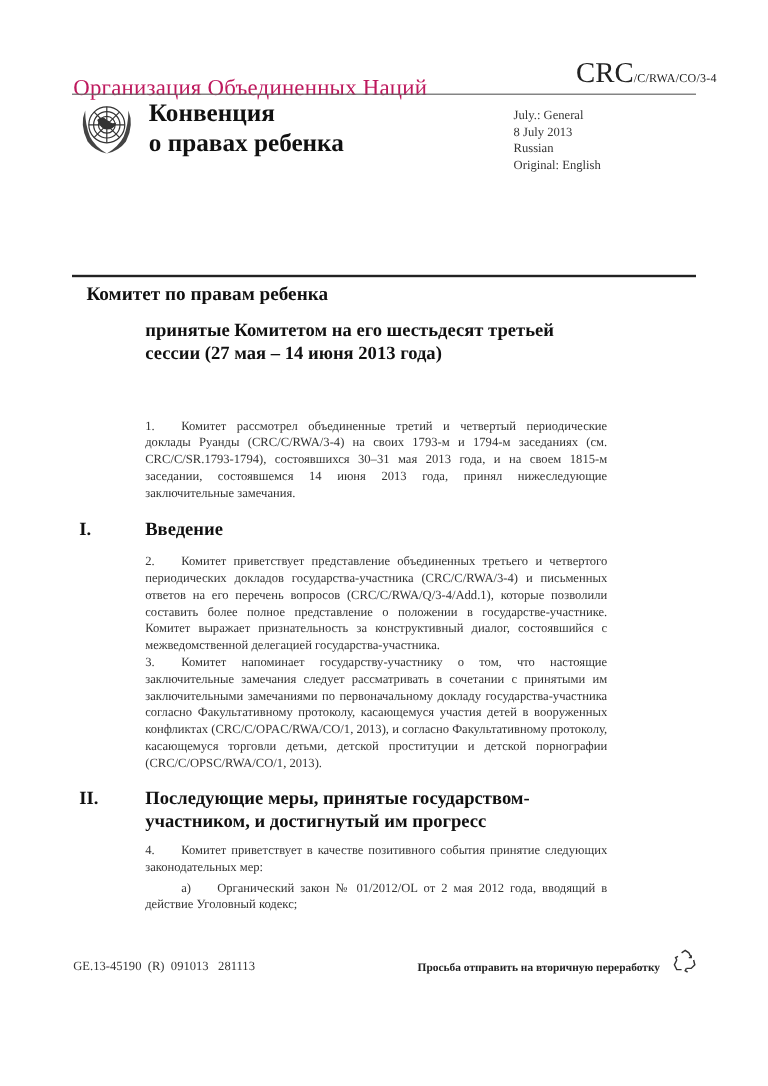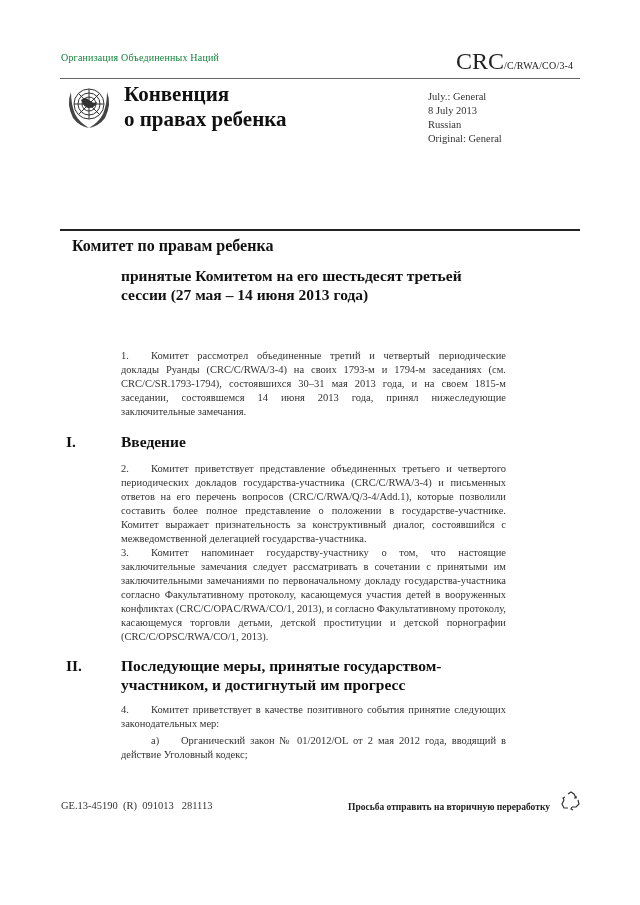--- a/index.html
+++ b/index.html
@@ -1,22 +1,22 @@
 <!DOCTYPE html>
 <html><head>
   <meta charset="utf-8">
   <style>
     html, body { margin: 0; padding: 0; background: #ffffff; }
     body {
       width: 640px; height: 905px; position: relative; overflow: hidden;
       font-family: "Liberation Serif", "DejaVu Serif", serif; color: #111;
     }
     .abs { position: absolute; }
-    .org-name { left: 61px; top: 52px; font-size: 10px; color: #15803d; letter-spacing: 0.2px; }
-    .symbol { left: 456px; top: 48px; color: #222; white-space: nowrap; }
+    .org-name { left: 61px; top: 63px; font-size: 19px; color: #be185d; letter-spacing: 0.2px; }
+    .symbol { left: 480px; top: 48px; color: #222; white-space: nowrap; }
     .symbol .big { font-size: 24px; }
     .symbol .small { font-size: 10px; letter-spacing: 0.2px; }
     .rule-top { left: 60px; top: 78px; width: 520px; height: 0; border-top: 1.5px solid #666; }
     .logo { left: 63px; top: 80px; width: 52px; height: 52px; }
     .conv-title { left: 124px; top: 82px; font-size: 21px; font-weight: bold; line-height: 25px; color: #111; }
     .distr { left: 428px; top: 90px; font-size: 10.5px; line-height: 14px; color: #333; }
     .rule-mid { left: 60px; top: 229px; width: 520px; height: 0; border-top: 2px solid #222; }
     .committee { left: 72px; top: 237px; font-size: 16px; font-weight: bold; color: #111; }
     .doc-title { left: 121px; top: 266px; width: 390px; font-size: 15.5px; font-weight: bold; line-height: 19px; color: #111; }
     .para { left: 121px; width: 385px; font-size: 10.5px; line-height: 14px; color: #333; text-align: justify; }
@@ -57,21 +57,21 @@
   </svg>
 </div>
 <div class="abs conv-title">
   <div>Конвенция</div>
   <div>о правах ребенка</div>
 </div>
 <div class="abs distr">
   <div>July.: General</div>
   <div>8 July 2013</div>
   <div>Russian</div>
-  <div>Original: General</div>
+  <div>Original: English</div>
 </div>
 
 <div class="abs rule-mid"></div>
 <div class="abs committee">Комитет по правам ребенка</div>
 
 <div class="abs doc-title">
   <div>принятые Комитетом на его шестьдесят третьей</div>
   <div>сессии (27 мая – 14 июня 2013 года)</div>
 </div>
 

